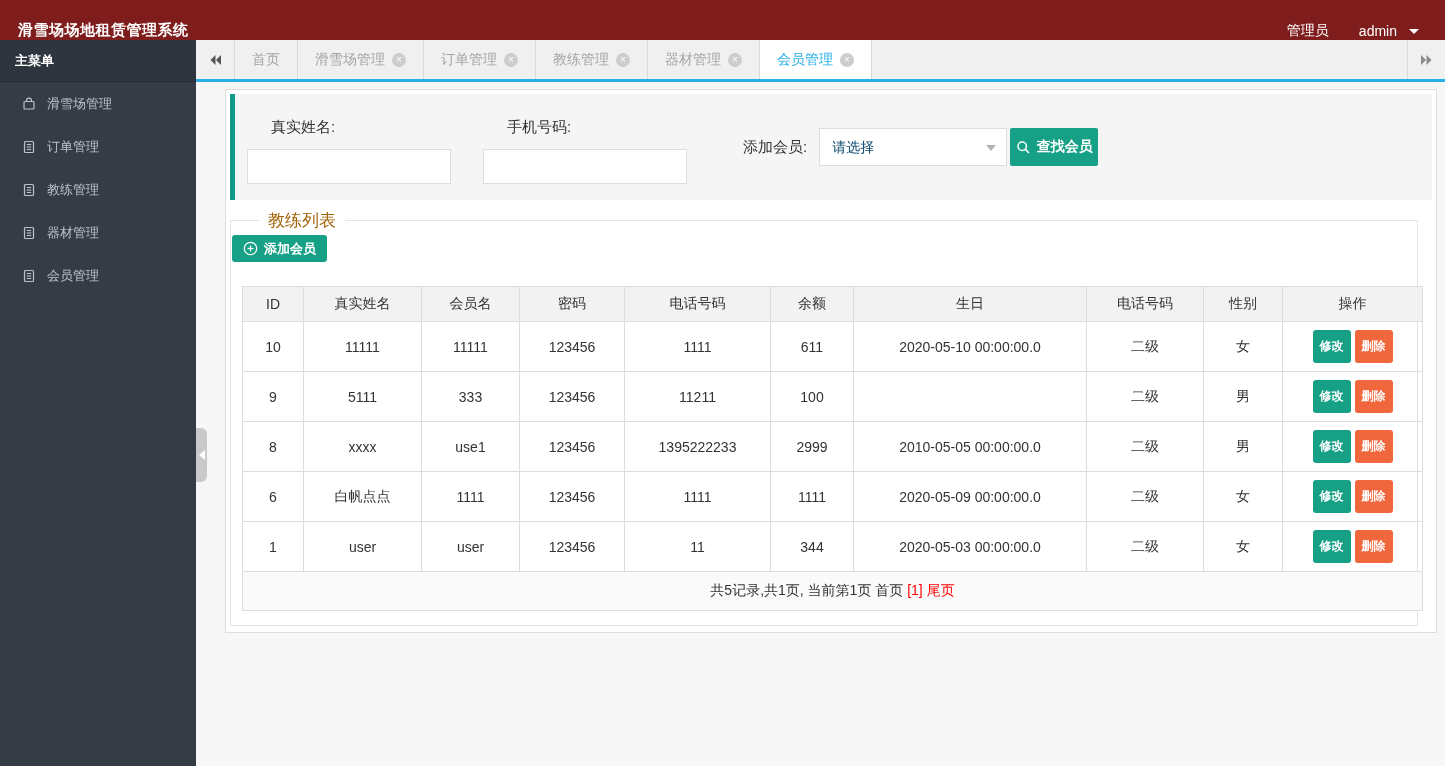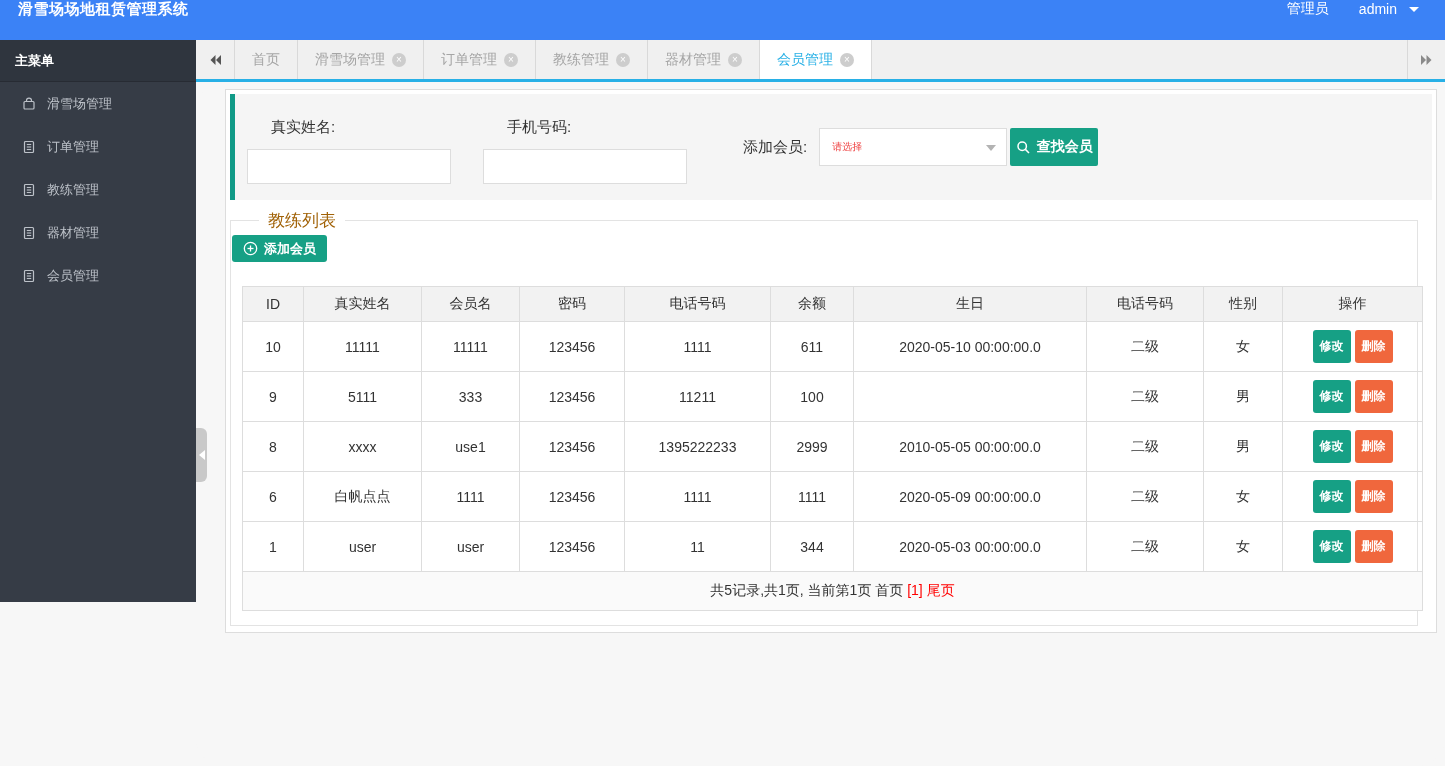--- a/index.html
+++ b/index.html
@@ -4,29 +4,29 @@
 <style>
   * { box-sizing: border-box; margin: 0; padding: 0; }
   html,body { width:1445px; height:766px; overflow:hidden; }
   body {
     font-family: "Liberation Sans", "DejaVu Sans", sans-serif;
     background:#f7f7f7; color:#333; position:relative;
   }
   
   .topbar {
     position:absolute; left:0; top:0; width:1445px; height:40px;
-    background:#3b82f6; display:flex; align-items:flex-start; color:#fff;
+    background:#7f1d1d; display:flex; align-items:flex-end; color:#fff;
   }
   .topbar .title { font-size:15px; font-weight:bold; margin-left:18px; letter-spacing:0.5px; }
   .topbar .right { margin-left:auto; display:flex; align-items:center; gap:30px; padding-right:26px; font-size:14px; }
   .user-menu { display:flex; align-items:center; gap:12px; cursor:pointer; }
   .caret-down-white { width:0; height:0; border-left:5px solid transparent; border-right:5px solid transparent; border-top:5px solid #fff; display:inline-block; }
   
   .sidebar {
-    position:absolute; left:0; top:40px; width:196px; height:562px;
+    position:absolute; left:0; top:40px; width:196px; height:726px;
     background:#363c46;
   }
   .sidebar-header {
     height:42px; line-height:42px; padding-left:15px; color:#fff;
     font-size:13px; font-weight:bold; background:#2f353e;
     border-bottom:1px solid #272b33;
   }
   .menu-item {
     height:43px; display:flex; align-items:center; padding-left:22px; gap:11px;
     color:#bcc1c8; font-size:13px; cursor:pointer;
@@ -79,21 +79,21 @@
   .field-group input {
     width:204px; height:35px; border:1px solid #ddd; background:#fff; outline:none;
     font-size:14px; padding:0 8px;
   }
   .gender-group { position:absolute; left:508px; top:34px; display:flex; align-items:center; height:38px; }
   .gender-group .g-label { font-size:15px; color:#333; margin-right:12px; }
   .select-box {
     width:188px; height:38px; background:#fff; border:1px solid #ddd; position:relative;
     cursor:pointer;
   }
-  .select-box .sel-text { line-height:36px; padding-left:12px; font-size:10px; color:#ef4444; }
+  .select-box .sel-text { line-height:36px; padding-left:12px; font-size:14px; color:#0c4a6e; }
   .select-box .sel-caret {
     position:absolute; right:10px; top:16px; width:0; height:0;
     border-left:5px solid transparent; border-right:5px solid transparent; border-top:6px solid #b3b3b3;
   }
   .btn-search {
     margin-left:3px; width:88px; height:38px; background:#16a085; border:none; color:#fff;
     font-size:14px; font-weight:bold; border-radius:2px; display:flex; align-items:center;
     justify-content:center; gap:6px; cursor:pointer;
   }
   

